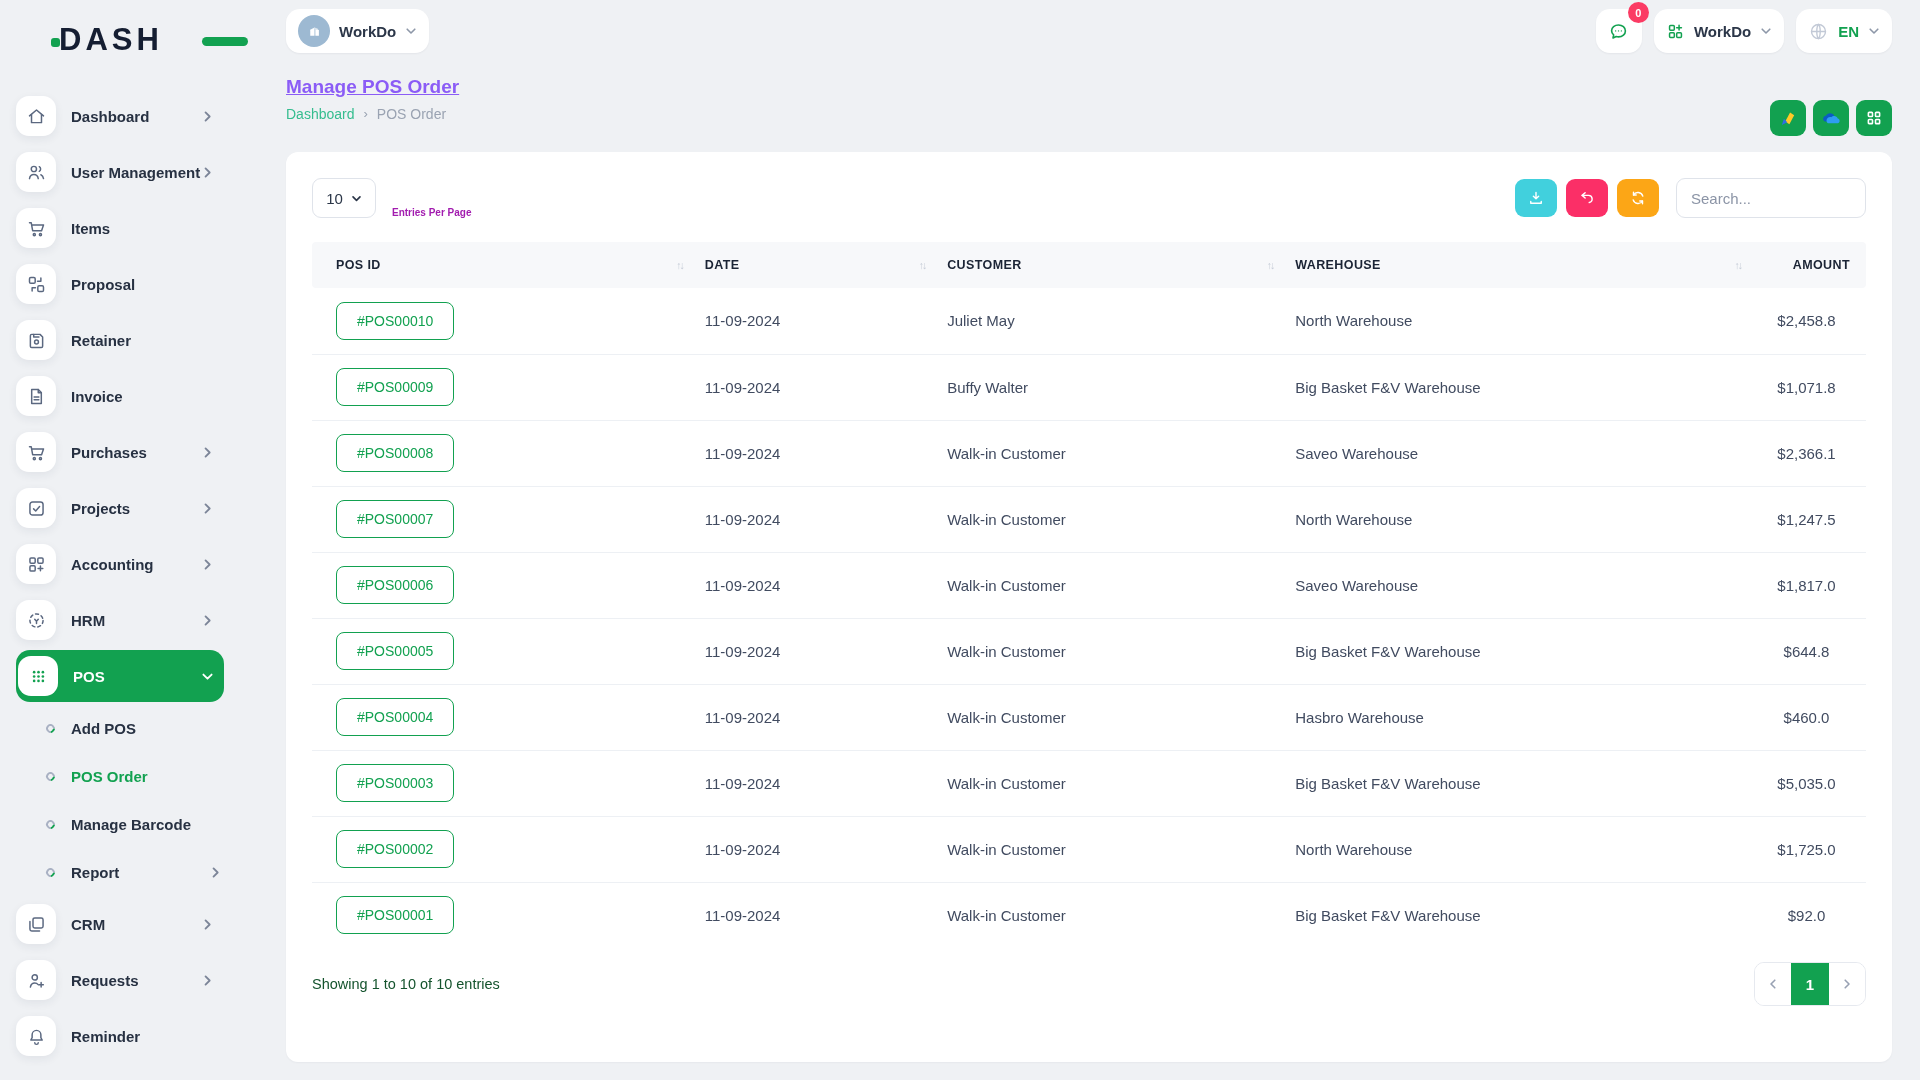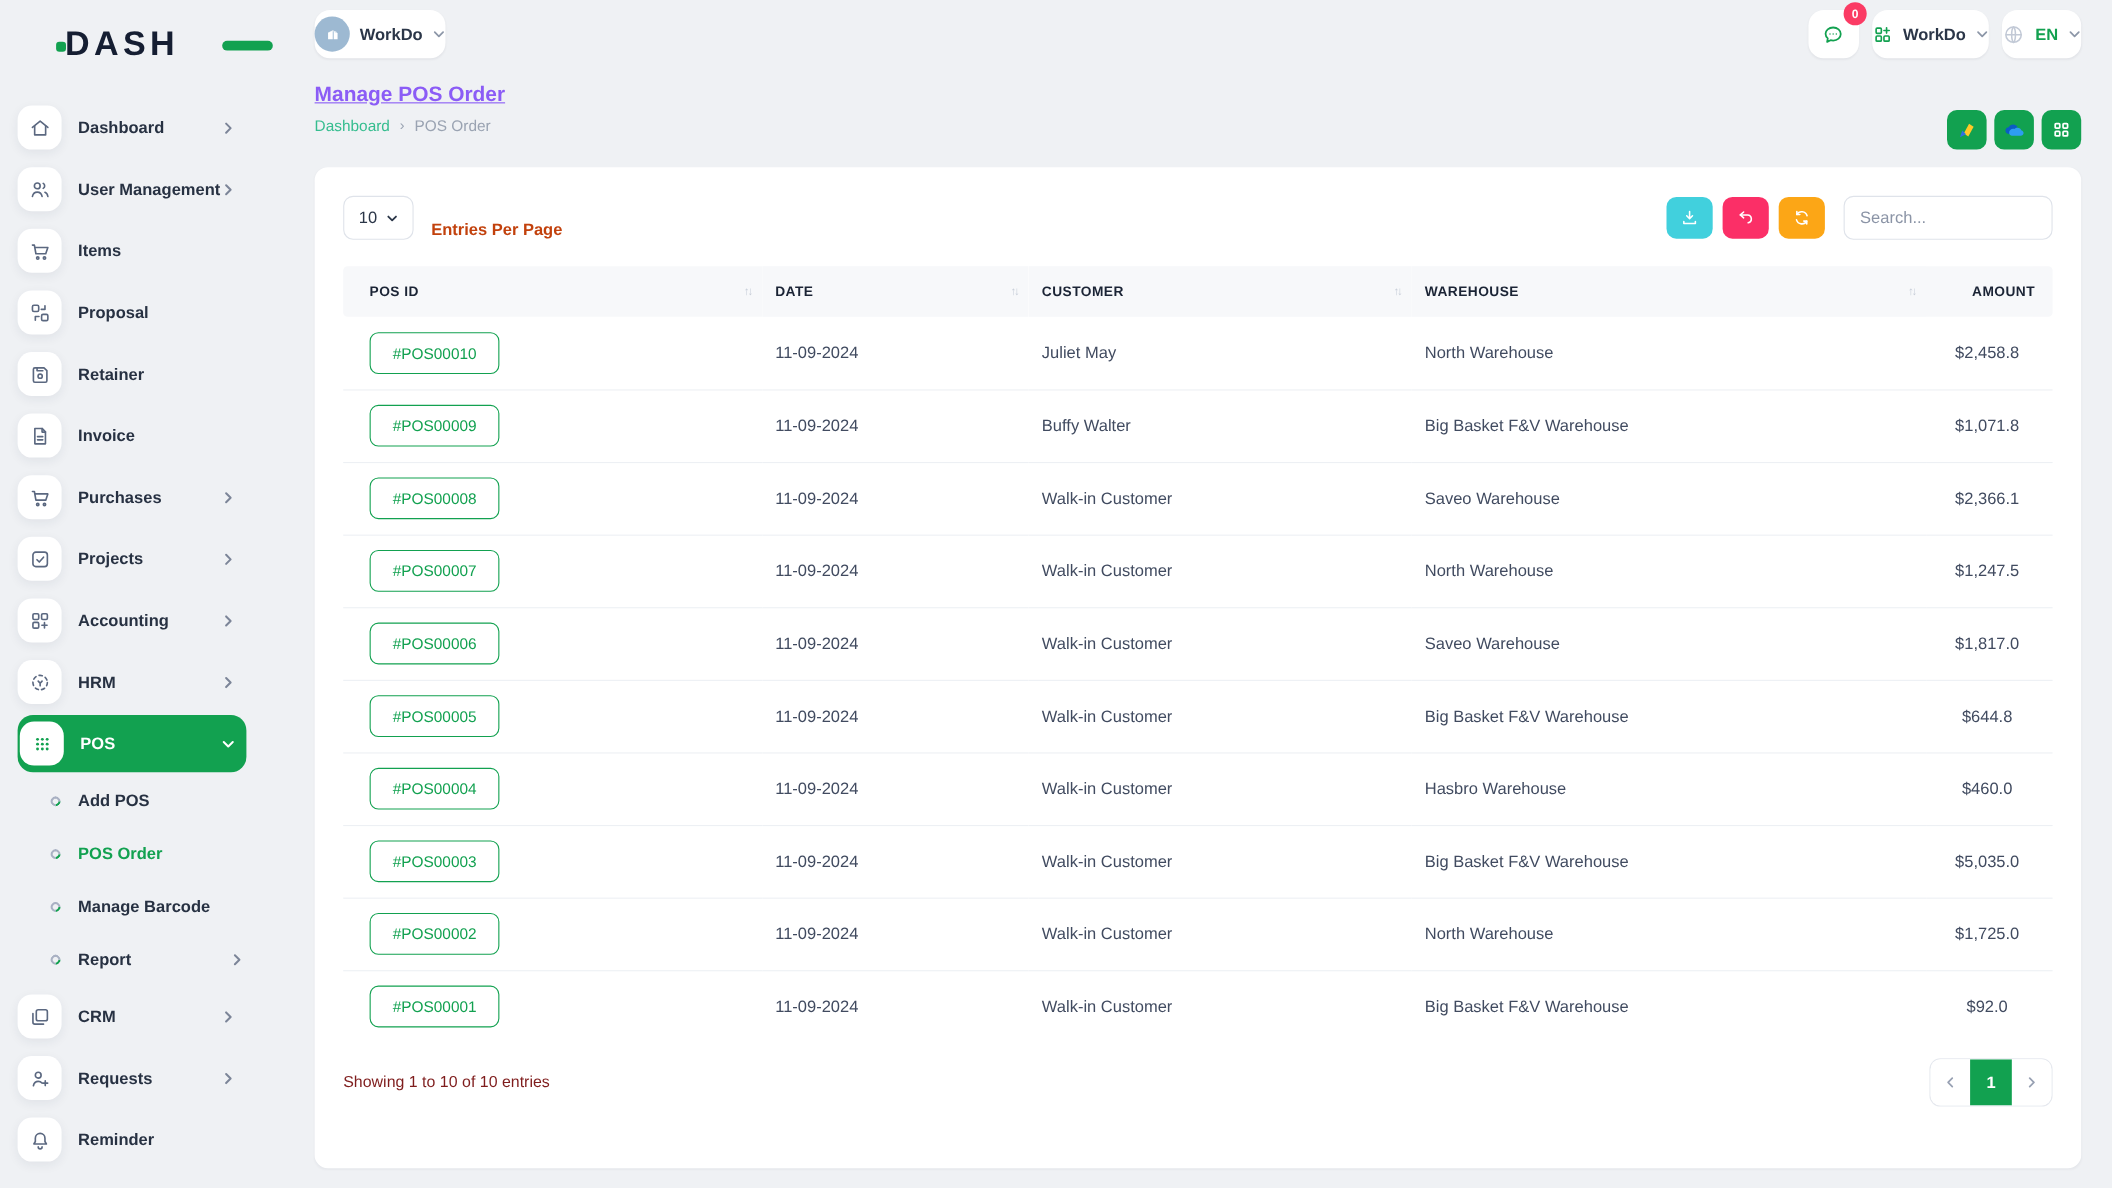--- a/index.html
+++ b/index.html
@@ -34,21 +34,21 @@
   .submenu{list-style:none;}
   .sub-item{display:flex; align-items:center; height:48px; padding-left:30px; cursor:pointer;}
   .sub-bullet{width:9px; height:9px; border:2px solid #a9b1c3; border-bottom-color:var(--accent); border-radius:50%;
     transform:rotate(-45deg); margin-right:16px;}
   .sub-label{flex:1; font-weight:600; font-size:15px; color:var(--ink);}
   .sub-item.active .sub-label{color:var(--accent);}
   .sub-item .side-chevron{margin-right:2px;}
 
   
   .topbar{position:absolute; left:233px; right:28px; top:8px; height:46px; display:flex; align-items:center; padding-left:53px;}
-  .pill{background:#fff; border-radius:14px; height:44px; display:flex; align-items:center; gap:9px; padding:0 0;
+  .pill{background:#fff; border-radius:14px; height:44px; display:flex; align-items:center; gap:9px; padding:0 12px;
     box-shadow:0 1px 2px rgba(16,24,40,.05); cursor:pointer; font-weight:600; color:#2b3648;justify-content:flex-end;}
   .ws-pill .avatar{width:32px; height:32px; border-radius:50%; background:#9db9d2; display:flex; align-items:center; justify-content:center;}
   .topbar-right{margin-left:auto; display:flex; align-items:center; gap:12px;}
   .msg-pill{position:relative; width:46px; justify-content:center; padding:0;}
   .msg-badge{position:absolute; top:-7px; right:-7px; min-width:21px; height:21px; border-radius:50%; background:var(--badge-red);
     color:#fff; font-size:11px; font-weight:700; display:flex; align-items:center; justify-content:center;}
   .lang-code{color:var(--accent); font-weight:700;}
   .chev{color:#8d97a8; display:flex;}
 
   
@@ -60,21 +60,21 @@
   .bc-sep{color:#9aa3b2; font-size:13px;}
   .bc-current{color:#9aa3b2;}
   .head-actions{margin-left:auto; display:flex; gap:7px; margin-top:24px;}
   .int-btn{width:36px; height:36px; border:none; border-radius:9px; background:var(--accent); display:flex; align-items:center; justify-content:center; cursor:pointer;}
 
   
   .card{margin-top:16px; background:#fff; border-radius:12px; padding:26px 26px 0; height:910px; box-shadow:0 1px 2px rgba(16,24,40,.04);}
   .toolbar{display:flex; align-items:flex-end; height:40px; margin-bottom:24px;}
   .entries-select{width:64px; height:40px; border:1px solid #dfe3ea; border-radius:9px; background:#fff; display:flex; align-items:center;
     justify-content:center; gap:8px; font-size:15px; color:#2b3648; cursor:pointer;}
-  .entries-label{margin-left:16px; font-size:15px; color:#c2410c; font-weight:600;}
+  .entries-label{margin-left:16px; font-size:10px; color:#a21caf; font-weight:600;}
   .toolbar-right{margin-left:auto; display:flex; align-items:center; gap:9px;}
   .act-btn{width:42px; height:38px; border:none; border-radius:9px; display:flex; align-items:center; justify-content:center; color:#fff; cursor:pointer;}
   .act-download{background:var(--teal);}
   .act-undo{background:var(--pink);}
   .act-refresh{background:var(--orange);}
   .search-input{margin-left:8px; width:190px; height:40px; border:1px solid #dfe3ea; border-radius:9px; padding:0 14px;
     font-size:15px; color:#2b3648; outline:none; font-family:inherit;}
   .search-input::placeholder{color:var(--muted);}
 
   table{width:100%; border-collapse:collapse; table-layout:fixed;}
@@ -84,21 +84,21 @@
   thead th:last-child{text-align:right; padding-right:16px; border-radius:0 4px 4px 0;}
   .sort{position:absolute; right:10px; top:50%; transform:translateY(-50%); color:#c7cdd8; font-size:10.5px; letter-spacing:-2px; font-weight:400;}
   tbody td{height:66px; border-bottom:1px solid var(--line); padding:0 12px; font-size:15px; color:var(--cell);}
   tbody td:first-child{padding-left:24px;}
   tbody td:last-child{text-align:center; padding-right:16px;}
   tbody tr:last-child td{border-bottom:none;}
   .pos-badge{display:inline-block; border:1px solid var(--accent); color:var(--accent); border-radius:8px; background:#fff;
     font-size:14px; font-weight:500; padding:0 20px; line-height:36px; cursor:pointer;}
 
   .card-footer{display:flex; align-items:center; margin-top:14px; padding-bottom:10px;}
-  .showing{font-size:14.5px; color:#7f1d1d;}
+  .showing{font-size:14.5px; color:#14532d;}
   .pagination{margin-left:auto; display:flex; align-items:stretch; height:44px; background:#fff; border:1px solid #e6e9ef;
     border-radius:10px; overflow:hidden;}
   .page-btn{width:36px; display:flex; align-items:center; justify-content:center; color:#98a1b3; cursor:pointer; background:#fff; border:none;}
   .page-num{width:38px; display:flex; align-items:center; justify-content:center; background:var(--accent); color:#fff;
     font-size:15px; font-weight:600; cursor:pointer;}
 
   svg{display:block;}
 </style>
 </head>
 <body>

